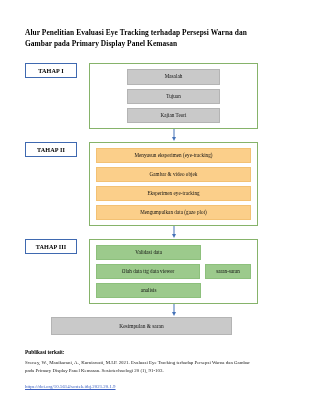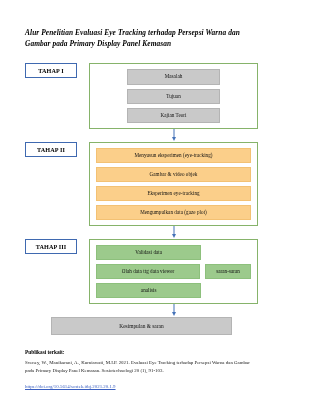--- a/index.html
+++ b/index.html
@@ -24,21 +24,20 @@
     padding: 28px 25px 0 25px;
   }
   .doc-title {
     font-family: "Liberation Serif", serif;
     font-weight: bold;
     font-size: 7.4px;
     line-height: 1.45;
     letter-spacing: 0.01em;
     margin: 0 0 14px 0;
     color: #000000;
-    font-style: italic;
   }
 
   
   .flow {
     position: relative;
     width: 233px;
   }
   .stage-row {
     position: relative;
     display: flex;

